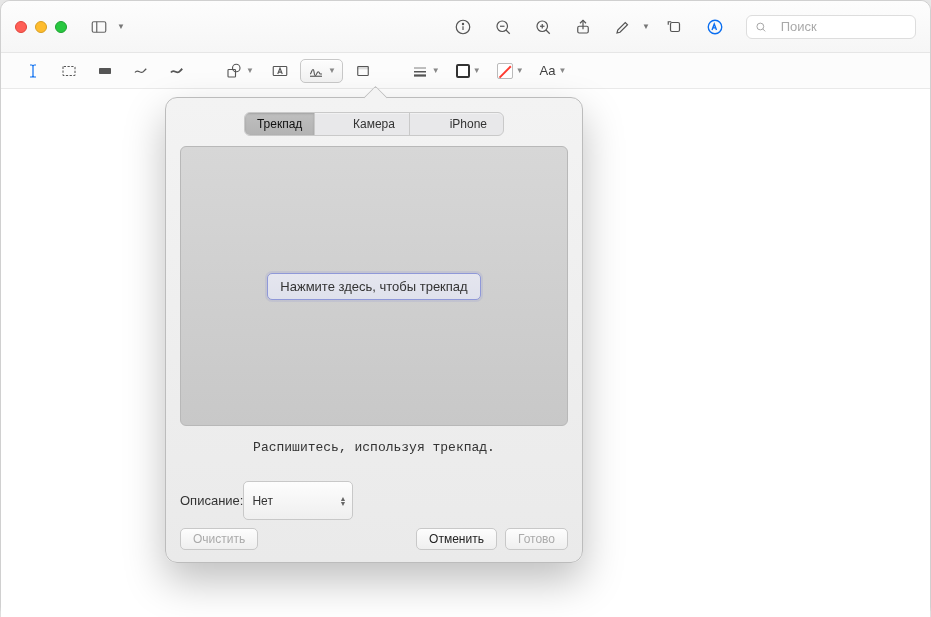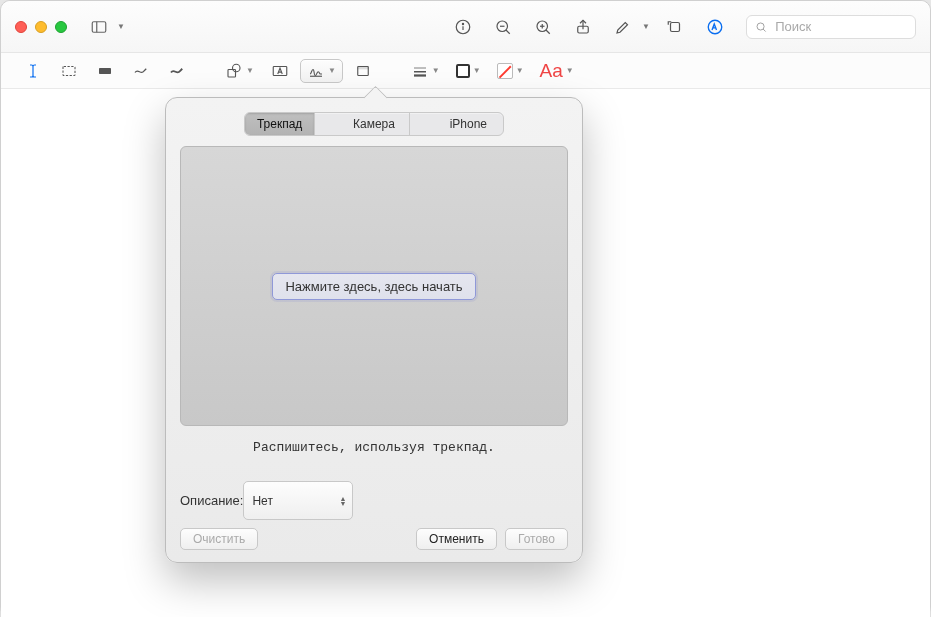--- a/index.html
+++ b/index.html
@@ -25,41 +25,41 @@
   .chev-down { font-size:8px; color:#777; margin-right:12px; }
   .doc-title { display:flex; flex-direction:column; line-height:1.15; }
   .doc-title .t { font-size:14px; font-weight:600; color:#222;}
   .doc-title .s { font-size:11px; color:#888;}
   .titlebar-spacer { flex:1; }
   .tbar-icons { display:flex; align-items:center; gap:10px; }
   .tbar-icons .ic { width:30px; height:26px; display:flex; align-items:center; justify-content:center; color:#555; cursor:pointer; border-radius:5px;}
   .tbar-icons .ic.active { color:#0a6ef0; }
   .tbar-icons .chev { font-size:8px; color:#777; margin-left:-6px; }
   .search {
-    display:flex; align-items:center; gap:8px; width:170px; height:24px;
+    display:flex; align-items:center; gap:14px; width:170px; height:24px;
     border:1px solid #ddd; border-radius:6px; padding:0 8px; color:#999;
     margin-left:6px; background:#fff;
   }
   .search input { border:none; outline:none; font-size:13px; width:100%; color:#333; background:transparent;}
   .search input::placeholder { color:#a9a9a9; }
 
   
   .markupbar {
     height:36px; display:flex; align-items:center; gap:4px; padding:0 16px;
     border-bottom:1px solid #e9e9e9; background:#fcfcfc;
   }
   .mbtn {
     height:24px; min-width:32px; padding:0 6px; display:flex; align-items:center; justify-content:center;
     border-radius:5px; color:#555; cursor:pointer; position:relative;
   }
   .mbtn.active { background:linear-gradient(#fdfdfd,#f2f2f2); border:1px solid #c8c8c8; box-shadow:inset 0 1px 0 #fff;}
   .mbtn .chev { font-size:8px; color:#888; margin-left:3px;}
   .mgap { width:18px; }
   .mspacer { flex:1; }
-  .markupbar .txt-aa { font-size:19px; color:#ef4444; }
+  .markupbar .txt-aa { font-size:13px; color:#404040; }
   .color-swatch { width:14px; height:14px; border:2px solid #333; background:#fff; border-radius:2px;}
   .fill-none { width:16px; height:16px; border:1px solid #bbb; border-radius:2px; position:relative; background:#fff;}
   .fill-none::after { content:""; position:absolute; left:-1px; right:-1px; top:50%; height:1.5px; background:#ff3b30; transform:rotate(-45deg);}
 
   
   .canvas { position:relative; height: calc(617px - 52px - 36px - 1px); background:#fff; }
 
   
   .popover {
     position:absolute; top:8px; left:164px; width:418px;
@@ -276,21 +276,21 @@
   <div class="canvas">
 
     <div class="popover">
       <div class="seg">
         <button class="sel">Трекпад</button>
         <button>Камера</button>
         <button>iPhone</button>
       </div>
 
       <div class="sig-area">
-        <button class="sig-click">Нажмите здесь, здесь начать</button>
+        <button class="sig-click">Нажмите здесь, чтобы трекпад</button>
       </div>
 
       <div class="sig-hint">Распишитесь, используя трекпад.</div>
 
       <div class="desc-row">
         <label>Описание:</label>
         <div class="desc-select">
           <span>Нет</span>
           <span class="dchev">
               <span>▲</span>

